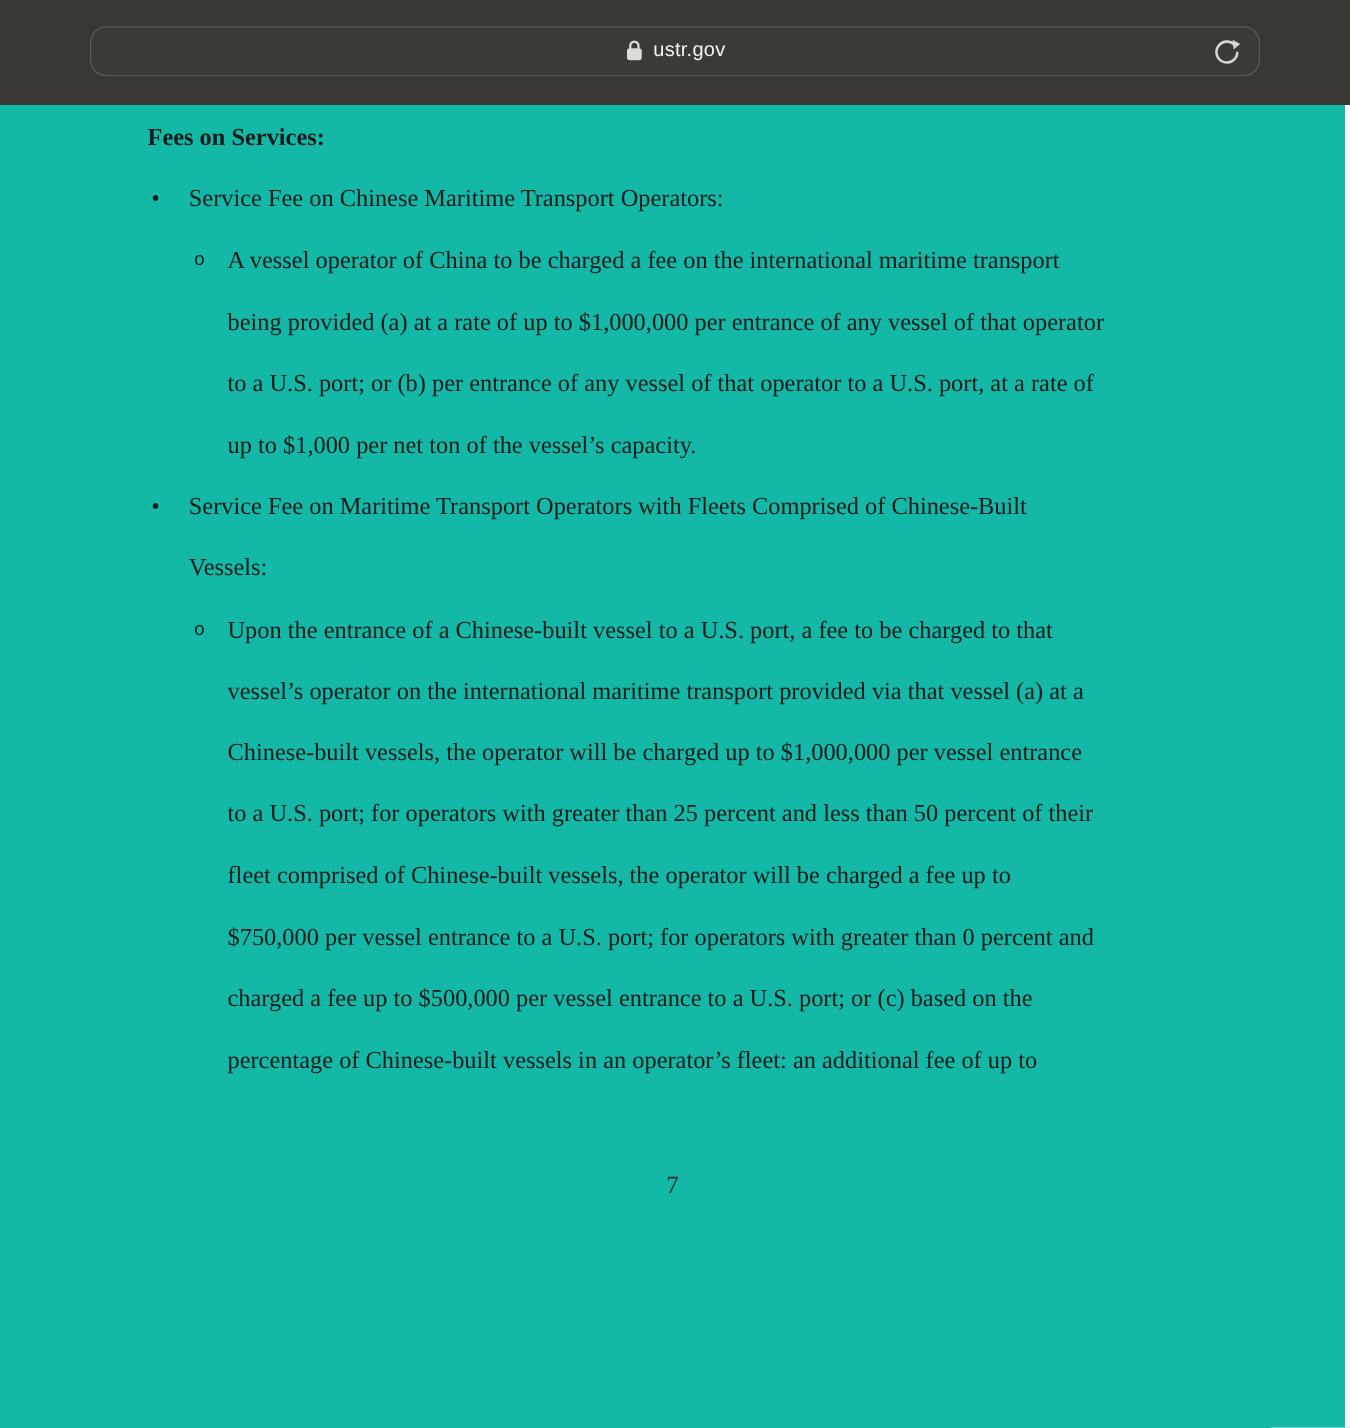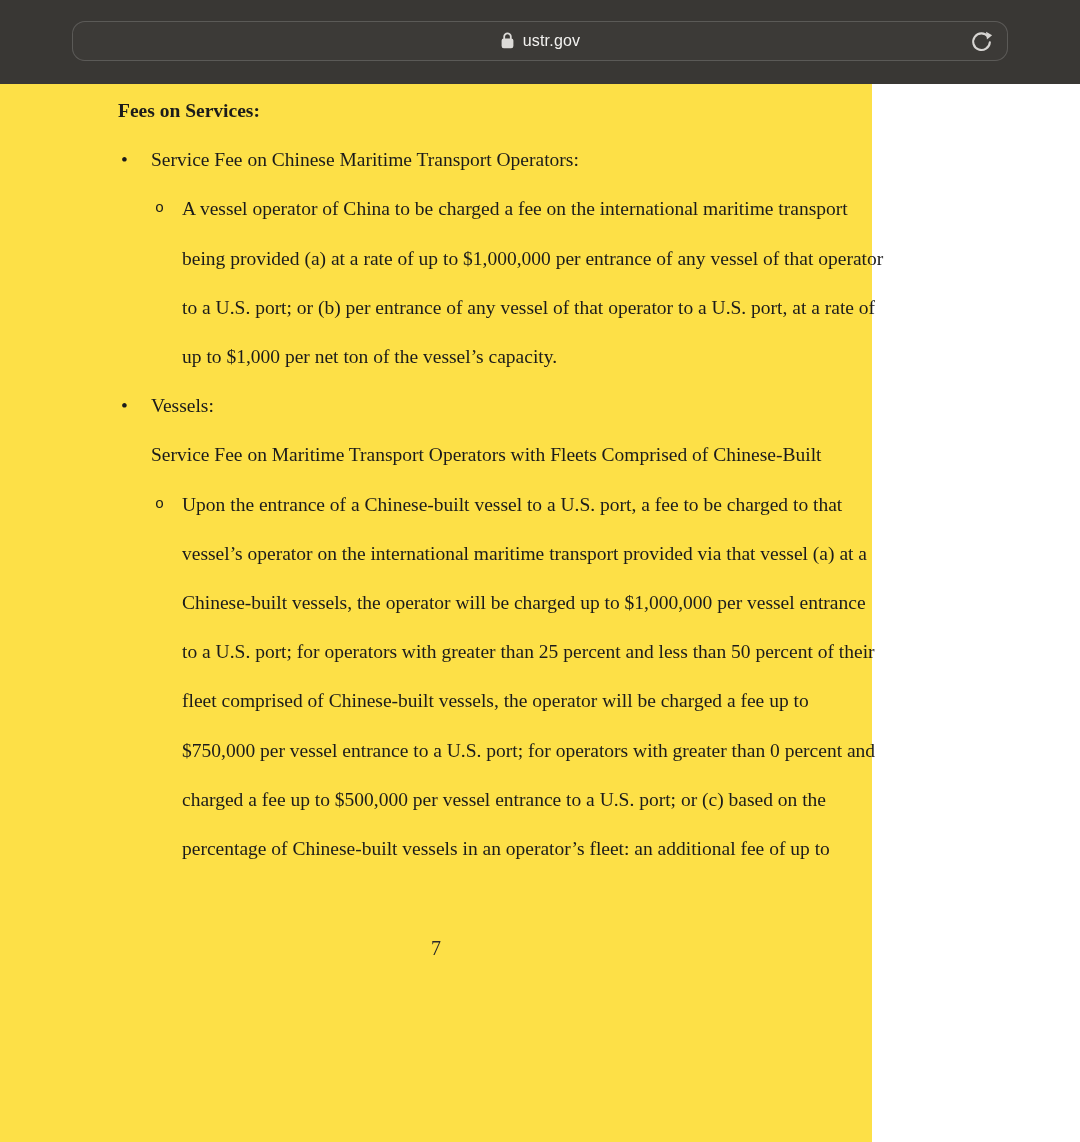--- a/index.html
+++ b/index.html
@@ -57,23 +57,23 @@
     display: flex;
     align-items: center;
     justify-content: center;
     cursor: pointer;
   }
 
   
   .page {
     position: absolute;
     top: 84px; left: 0;
-    width: 872px;
+    width: 1076px;
     height: 1058px;
-    background: #fde047;
+    background: #14b8a6;
   }
   .doc {
     position: absolute;
     top: 0;
     left: 118px;
     right: 118px;
     padding-top: 2px;
     color: #1b1b1b;
     font-size: 19.5px;
     line-height: 49.2px;
@@ -142,22 +142,22 @@
         </div>
         <div class="block b2">
           <span class="marker">o</span>
           <div class="line">A vessel operator of China to be charged a fee on the international maritime transport</div>
           <div class="line">being provided (a) at a rate of up to $1,000,000 per entrance of any vessel of that operator</div>
           <div class="line">to a U.S. port; or (b) per entrance of any vessel of that operator to a U.S. port, at a rate of</div>
           <div class="line">up to $1,000 per net ton of the vessel’s capacity.</div>
         </div>
         <div class="block b1">
           <span class="marker">•</span>
+          <div class="line">Service Fee on Maritime Transport Operators with Fleets Comprised of Chinese-Built</div>
           <div class="line">Vessels:</div>
-          <div class="line">Service Fee on Maritime Transport Operators with Fleets Comprised of Chinese-Built</div>
         </div>
         <div class="block b2">
           <span class="marker">o</span>
           <div class="line">Upon the entrance of a Chinese-built vessel to a U.S. port, a fee to be charged to that</div>
           <div class="line">vessel’s operator on the international maritime transport provided via that vessel (a) at a</div>
           <div class="line">Chinese-built vessels, the operator will be charged up to $1,000,000 per vessel entrance</div>
           <div class="line">to a U.S. port; for operators with greater than 25 percent and less than 50 percent of their</div>
           <div class="line">fleet comprised of Chinese-built vessels, the operator will be charged a fee up to</div>
           <div class="line">$750,000 per vessel entrance to a U.S. port; for operators with greater than 0 percent and</div>
           <div class="line">charged a fee up to $500,000 per vessel entrance to a U.S. port; or (c) based on the</div>

